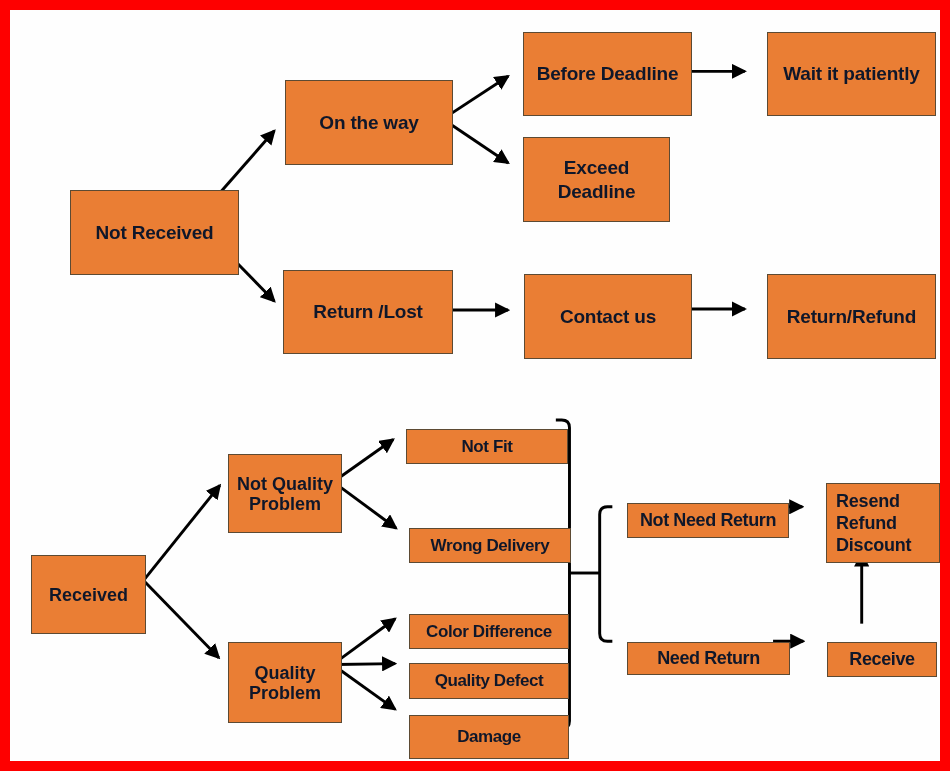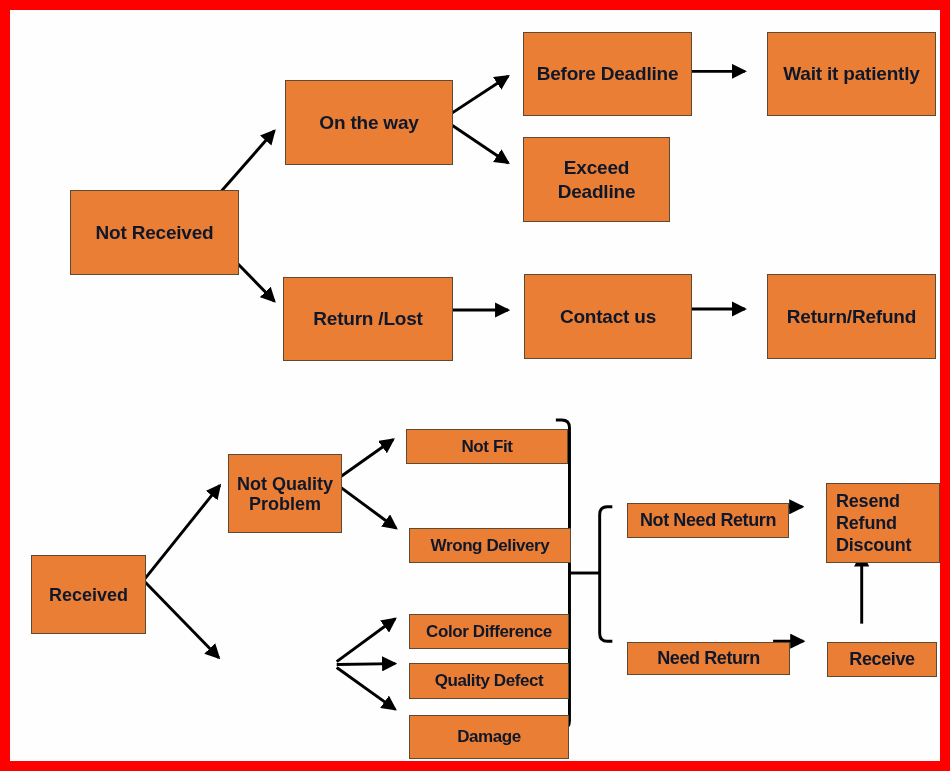--- a/index.html
+++ b/index.html
@@ -78,26 +78,27 @@
       <line x1="781" y1="648" x2="812" y2="648" marker-end="url(#arrow)"></line>
       <line x1="872" y1="630" x2="872" y2="558" marker-end="url(#arrow)"></line>
     </g>
   </svg>
 
   <div class="node lg" style="left:21px;top:180px;width:169px;height:85px;margin-left:39px;">Not Received</div>
   <div class="node lg" style="left:275px;top:70px;width:168px;height:85px;">On the way</div>
   <div class="node lg" style="left:513px;top:22px;width:169px;height:84px;">Before Deadline</div>
   <div class="node lg" style="left:757px;top:22px;width:169px;height:84px;">Wait it patiently</div>
   <div class="node lg" style="left:513px;top:127px;width:147px;height:85px;">Exceed Deadline</div>
-  <div class="node lg" style="left:273px;top:267px;width:170px;height:84px;">Return /Lost</div>
+  <div class="node lg" style="left:273px;top:260px;width:170px;height:84px;">Return /Lost</div>
   <div class="node lg" style="left:514px;top:264px;width:168px;height:85px;">Contact us</div>
   <div class="node lg" style="left:757px;top:264px;width:169px;height:85px;">Return/Refund</div>
 
   <div class="node med" style="left:21px;top:545px;width:115px;height:79px;">Received</div>
   <div class="node med" style="left:218px;top:444px;width:114px;height:79px;">Not Quality Problem</div>
+  <div class="node med" style="left:218px;top:632px;width:114px;height:81px;">Quality Problem</div>
   <div class="node sm" style="left:396px;top:419px;width:162px;height:35px;">Not Fit</div>
   <div class="node sm" style="left:399px;top:518px;width:162px;height:35px;">Wrong Delivery</div>
   <div class="node sm" style="left:399px;top:604px;width:160px;height:35px;">Color Difference</div>
   <div class="node sm" style="left:399px;top:653px;width:160px;height:36px;">Quality Defect</div>
   <div class="node sm" style="left:399px;top:705px;width:160px;height:44px;">Damage</div>
   <div class="node sm" style="left:617px;top:493px;width:162px;height:35px;font-size:18px;">Not Need Return</div>
   <div class="node sm" style="left:617px;top:632px;width:163px;height:33px;font-size:18px;">Need Return</div>
   <div class="node sm" style="left:817px;top:632px;width:110px;height:35px;font-size:18px;">Receive</div>
   <div class="node resend" style="left:816px;top:473px;width:114px;height:80px;">
     <span>Resend</span>

